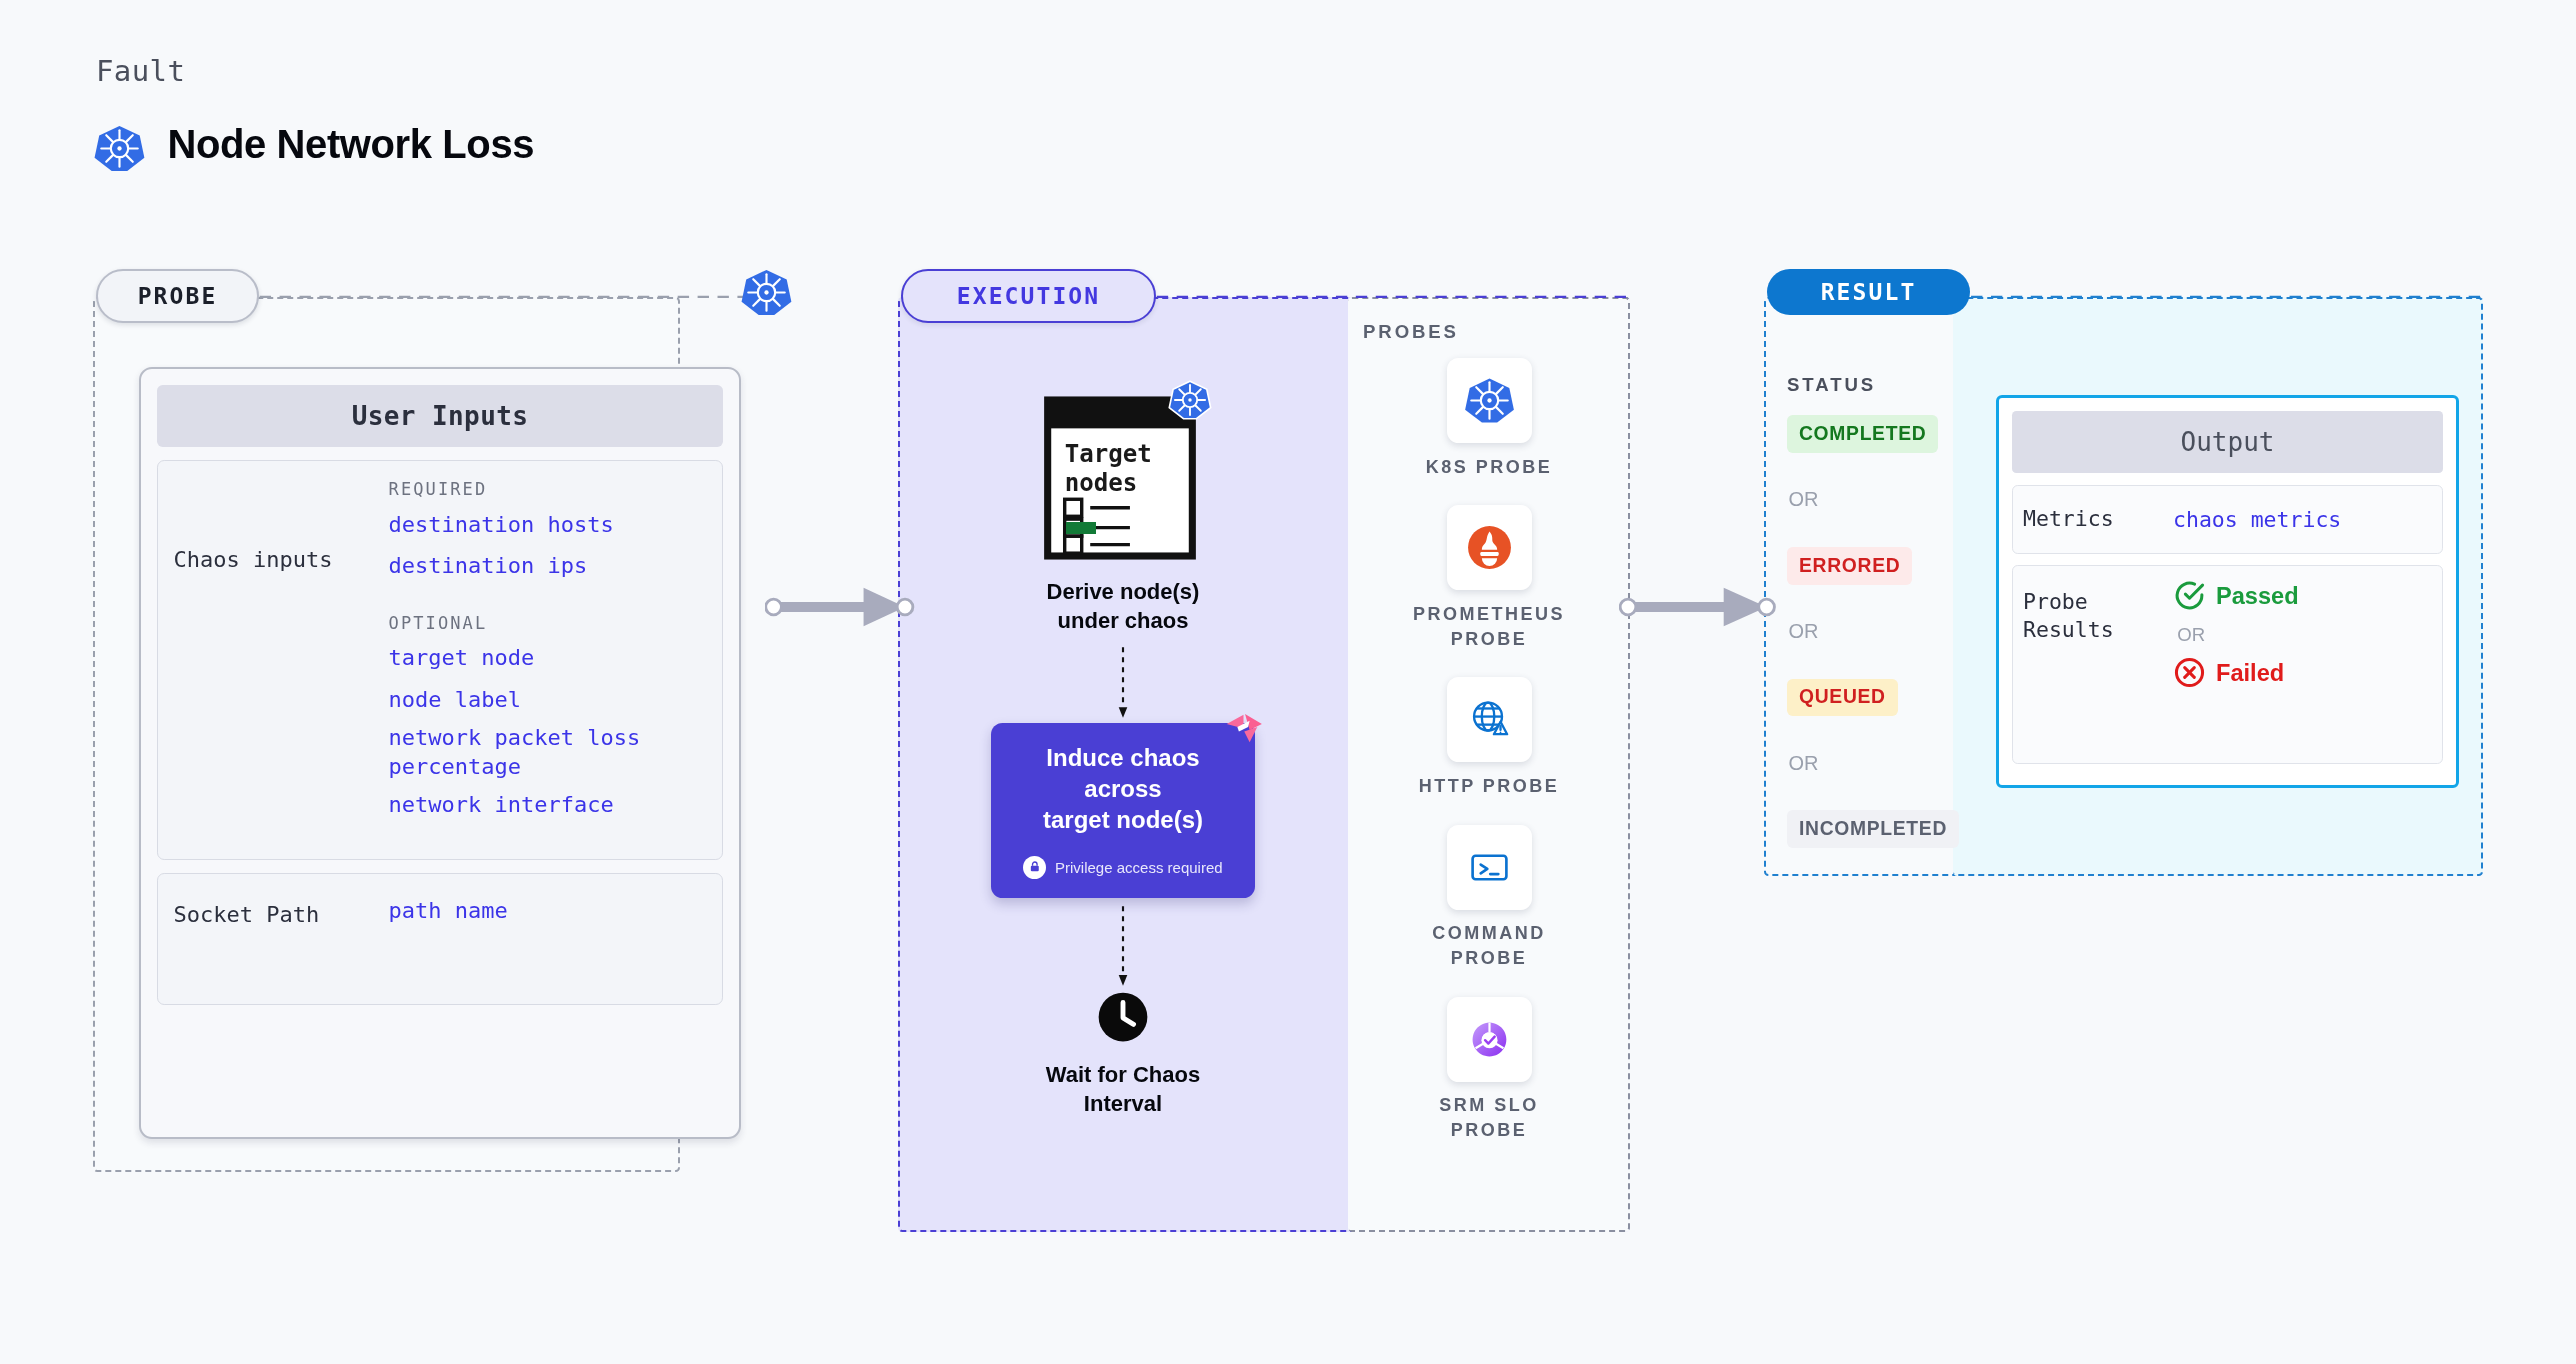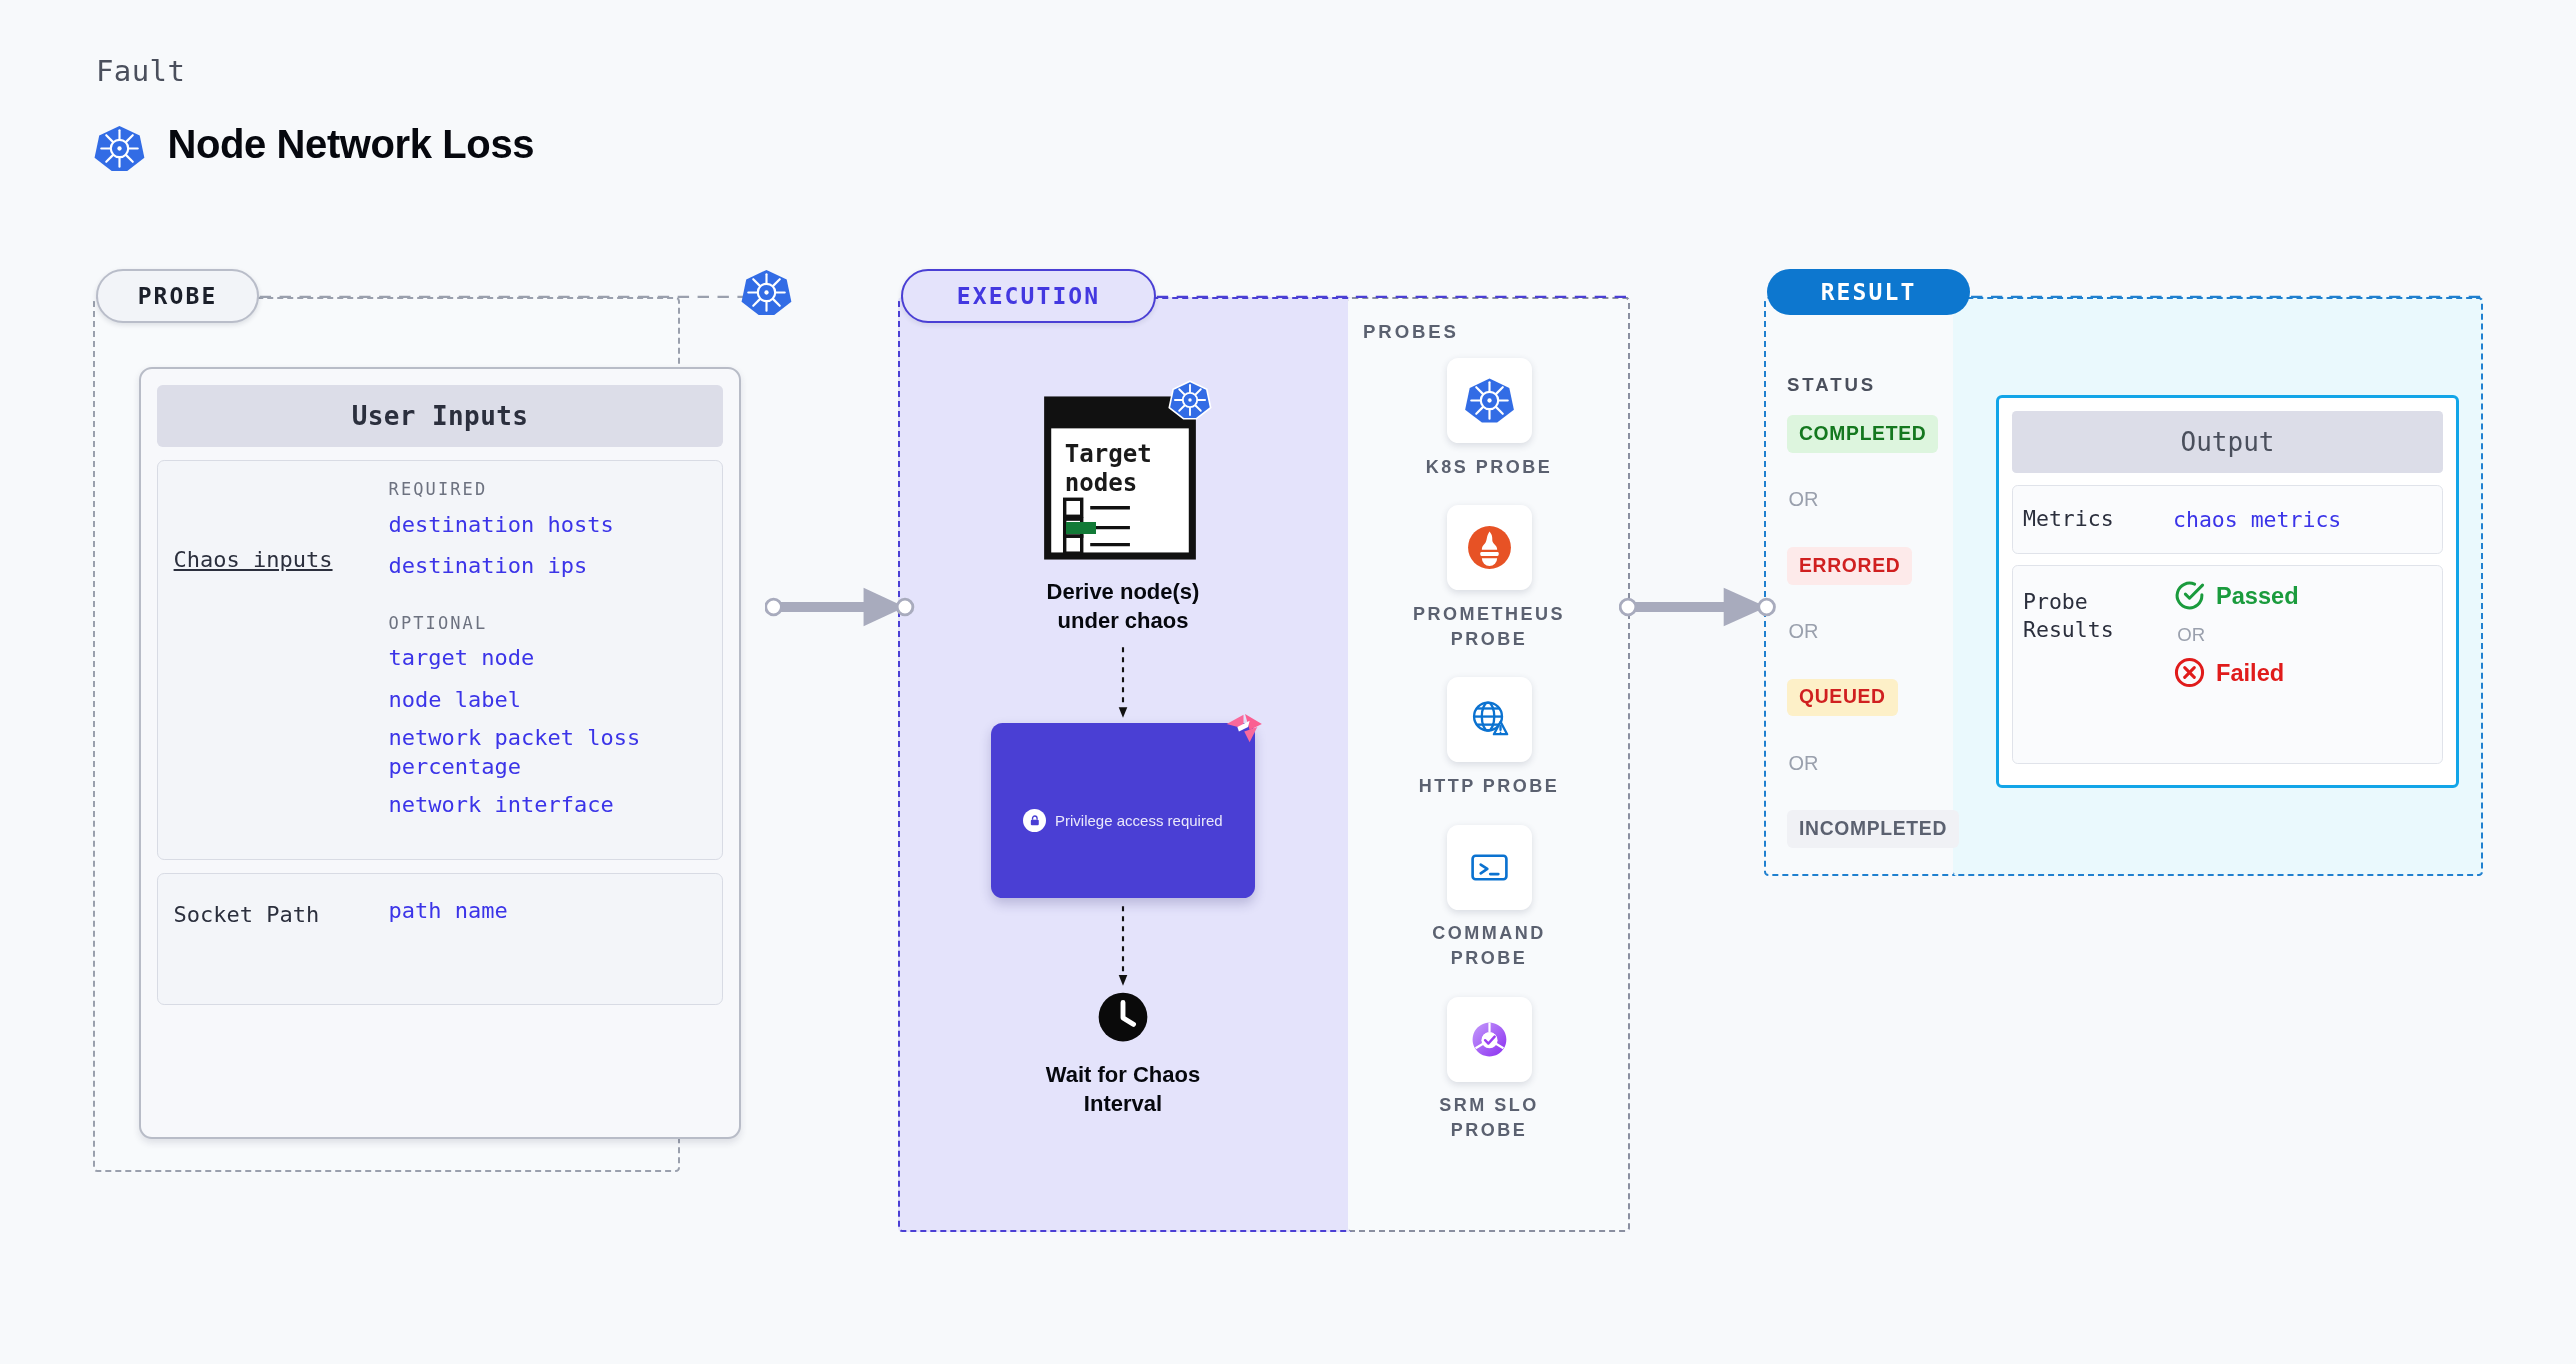--- a/index.html
+++ b/index.html
@@ -126,21 +126,21 @@
   }
   .ui-kicker.second { margin-top: 31.5px; }
   .ui-val {
     font-family: "DejaVu Sans Mono", monospace;
     font-size: 22px; color: #3b34e8; line-height: 1.3;
     margin-bottom: 13px;
   }
   .ui-val.tight { margin-bottom: 10px; }
   .ui-comma { color: #3b34e8; }
   .sec-chaos { height: 400px; align-items: flex-start; }
-  .sec-chaos .ui-sec-label { padding-top: 66px; text-decoration: underline; }
+  .sec-chaos .ui-sec-label { padding-top: 66px; }
   .sec-runtime { height: 123px; align-items: center; }
   .sec-socket  { height: 132px; align-items: flex-start; }
   .sec-socket .ui-sec-label { padding-top: 7.2px; }
   .sec-socket .ui-val { padding-top: 4.3px; }
 
   
   .k8s-badge-tune { position: absolute; left: 740px; top: 266px; width: 53px; height: 53px; z-index: 14; }
 
   
   .conn { position: absolute; z-index: 13; }
@@ -415,20 +415,24 @@
 
     <div class="chaos-box">
       <span class="harness-mark">
         <svg viewBox="0 0 64 64" width="49" height="49">
           <path d="M10 26 L32 14 L32 32 Z" fill="#f9699b"></path>
           <path d="M34 13 L56 26 L40 34 Z" fill="#fa5f92"></path>
           <path d="M33 36 L50 30 L40 50 Z" fill="#f9699b"></path>
           <path d="M24 30 L40 22 L38 30 L26 36 Z" fill="#ffffff"></path>
         </svg>
       </span>
+      <div class="chaos-title">
+        <div>Induce chaos across</div>
+        <div>target node(s)</div>
+      </div>
       <div class="chaos-sub">
         <span class="lock-badge">
           <svg viewBox="0 0 24 24" width="13.6" height="13.6">
             <rect x="5" y="10" width="14" height="10" rx="2" fill="#4a3fd4"></rect>
             <path d="M8 10 V7.5 a4 4 0 0 1 8 0 V10" fill="none" stroke="#4a3fd4" stroke-width="2.4"></path>
           </svg>
         </span>
         <span>Privilege access required</span>
       </div>
     </div>

